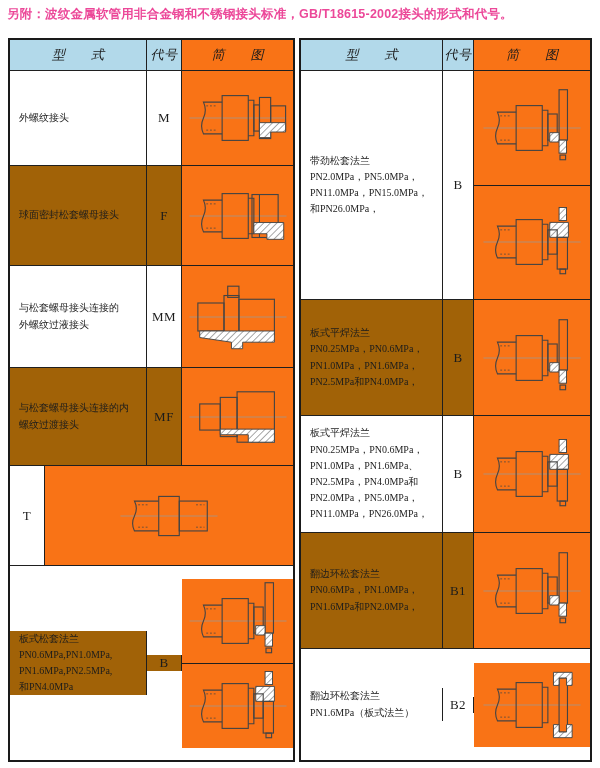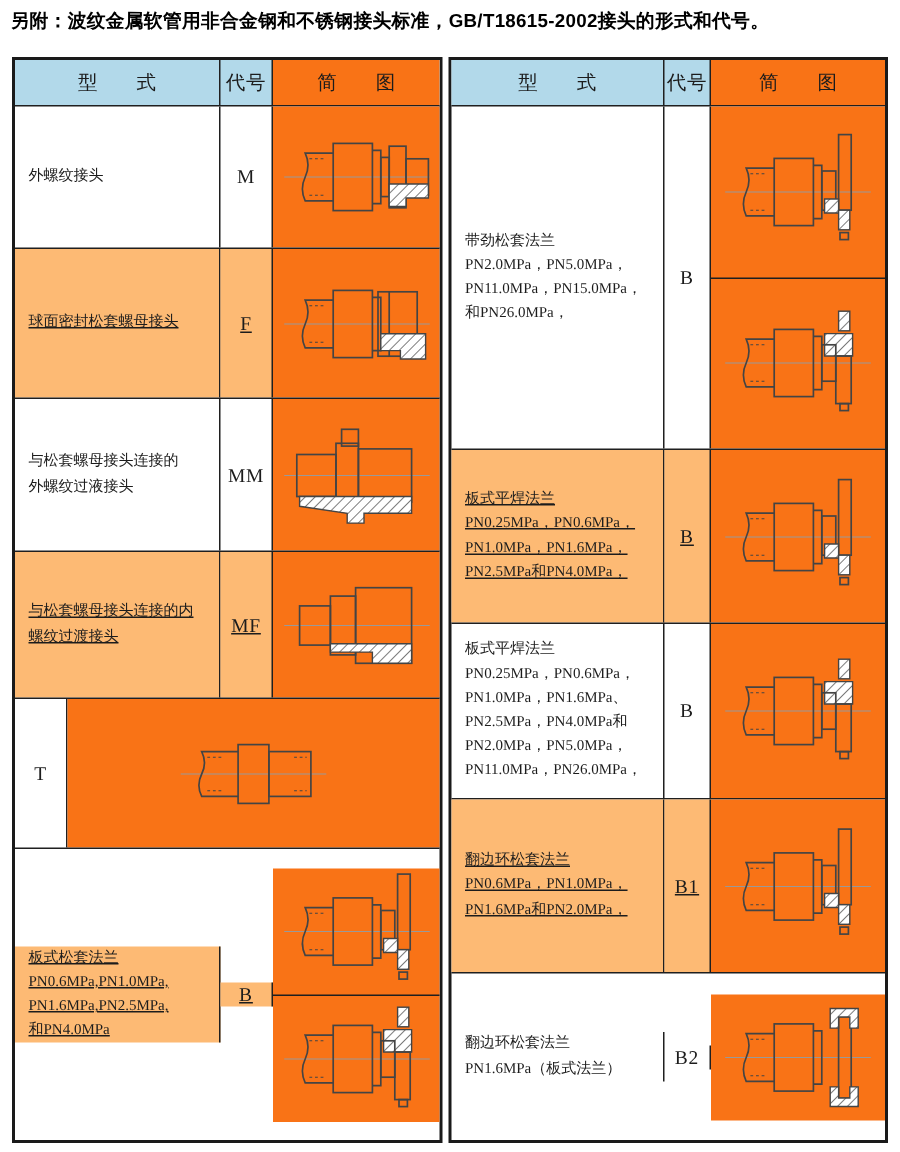--- a/index.html
+++ b/index.html
@@ -4,47 +4,47 @@
 <style>
   html,body{margin:0;padding:0;}
   body{
     width:600px;height:768px;position:relative;background:#ffffff;
     font-family:"Liberation Serif","DejaVu Serif",serif;color:#1c1c1c;
     overflow:hidden;
   }
   .title{
     position:absolute;left:7px;top:6px;width:586px;
     font-family:"Liberation Sans","DejaVu Sans",sans-serif;
-    font-weight:700;font-size:12.5px;letter-spacing:0.2px;color:#000000;
+    font-weight:700;font-size:12.5px;letter-spacing:0.2px;color:#ec4899;
     white-space:nowrap;
   }
   .tbl{
     position:absolute;top:38px;height:724px;
     border:2px solid #1a1a1a;box-sizing:border-box;
     display:flex;flex-direction:column;background:#fff;
   }
   #tbl-left{left:8px;width:287px;}
   #tbl-right{left:299px;width:293px;}
   .row{display:flex;box-sizing:border-box;border-top:1px solid #1f1f1f;min-height:0;}
-  .row:first-child{border-top:none;}
+  .row:first-child{border-top:none;font-style:italic;}
   .row.hdr{background:#b2d9ea;}
   .c{box-sizing:border-box;border-right:1px solid #1f1f1f;min-width:0;}
   .c:last-child{border-right:none;}
   .c.t{display:flex;align-items:center;padding-left:9px;
        font-size:10px;line-height:1.62;white-space:pre;overflow:hidden;}
   .c.k{display:flex;align-items:center;justify-content:center;
        font-size:13px;letter-spacing:0.5px;}
   .c.d{flex:1;display:flex;align-items:center;justify-content:center;background:#f97316;}
   .hdr .c{display:flex;align-items:center;justify-content:center;
        font-size:13px;padding-left:0;white-space:pre;}
   #tbl-left .t{width:137px;}
   #tbl-left .k{width:35px;}
   #tbl-right .t{width:142px;}
   #tbl-right .k{width:31px;}
-  .hl{background:#fdba74;text-decoration:underline;}
+  .hl{background:#a16207;}
   .c.d.split{flex-direction:column;align-items:stretch;padding:0;}
   .sub{flex:1;display:flex;align-items:center;justify-content:center;min-height:0;}
   .sub.b2{border-top:1px solid #1f1f1f;}
   svg.diag{display:block;}
   .flex1{flex:1;align-items:center;}
 </style>
 </head>
 <body>
 
 <svg width="0" height="0" style="position:absolute" aria-hidden="true">

